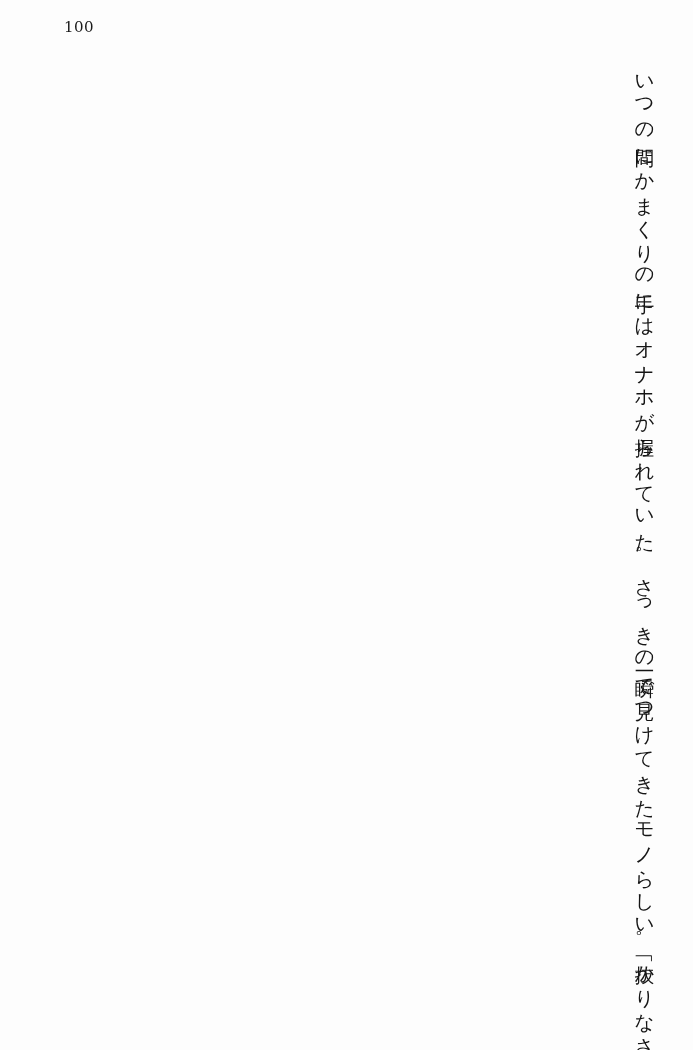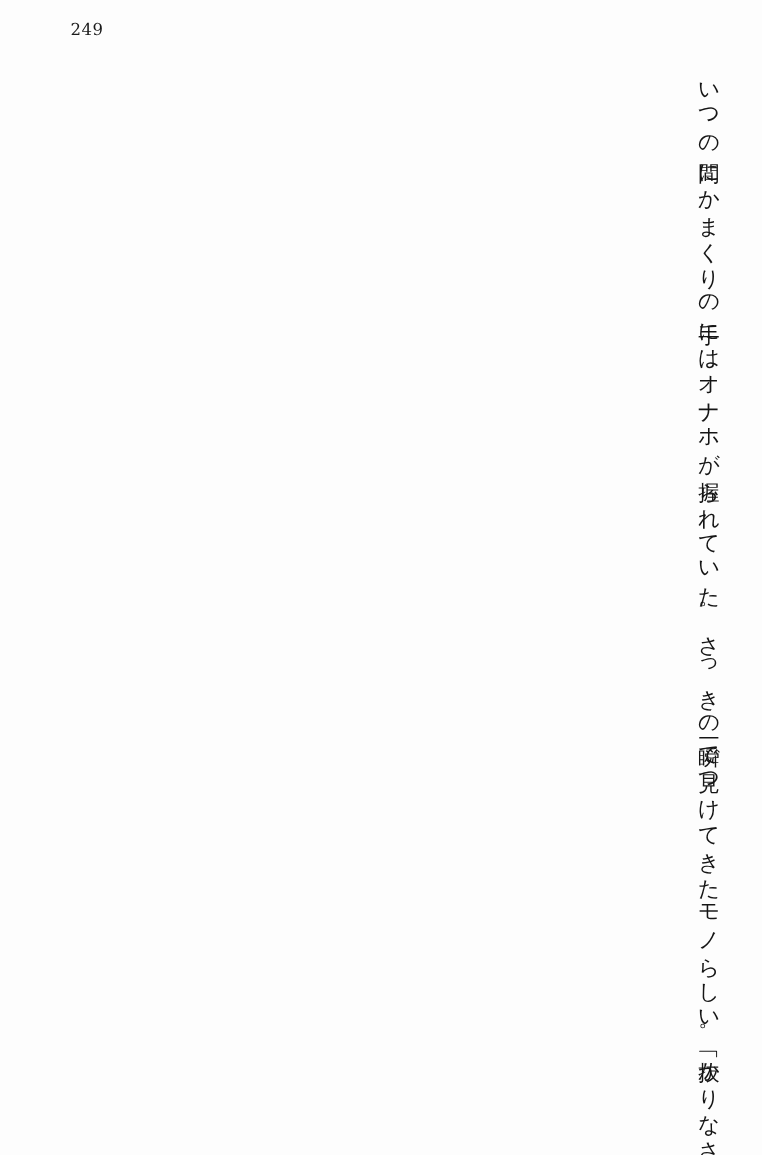--- a/index.html
+++ b/index.html
@@ -49,20 +49,20 @@
     margin: 0;
     padding: 0;
     white-space: nowrap;
     color: #151515;
   }
 </style>
 </head>
 <body>
 
 <div class="page">
-  <div class="page-number">249</div>
+  <div class="page-number">100</div>
   <div class="text-body">
     <p class="line">いつの間にかまくりの手にはオナホが握られていた。さっきの一瞬で見つけてきた</p>
     <p class="line">モノらしい。</p>
     <p class="line">「抜かりなさすぎだろ！」</p>
 
   </div>
 </div>
 
 </body></html>

